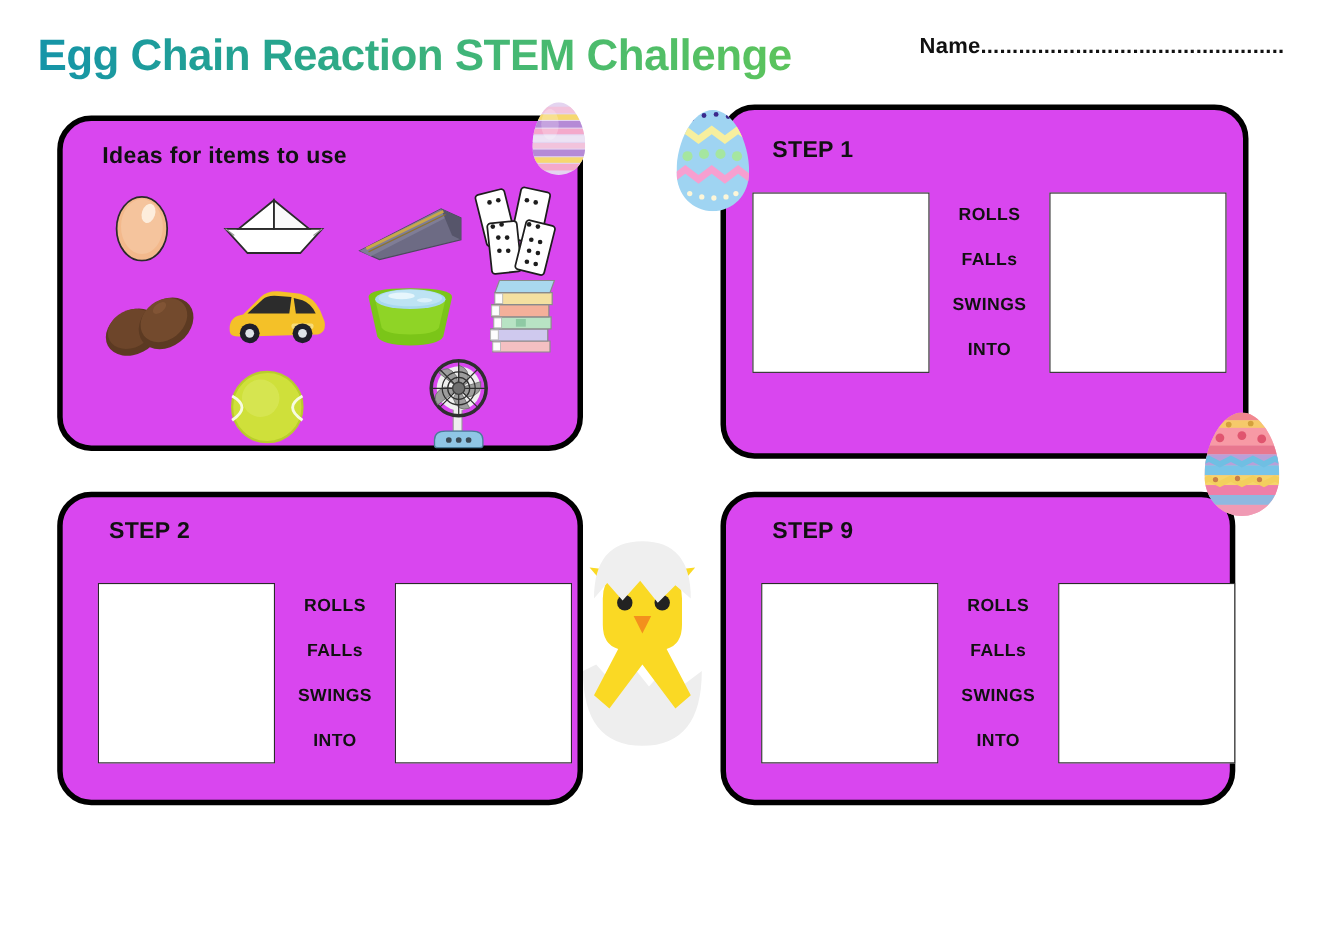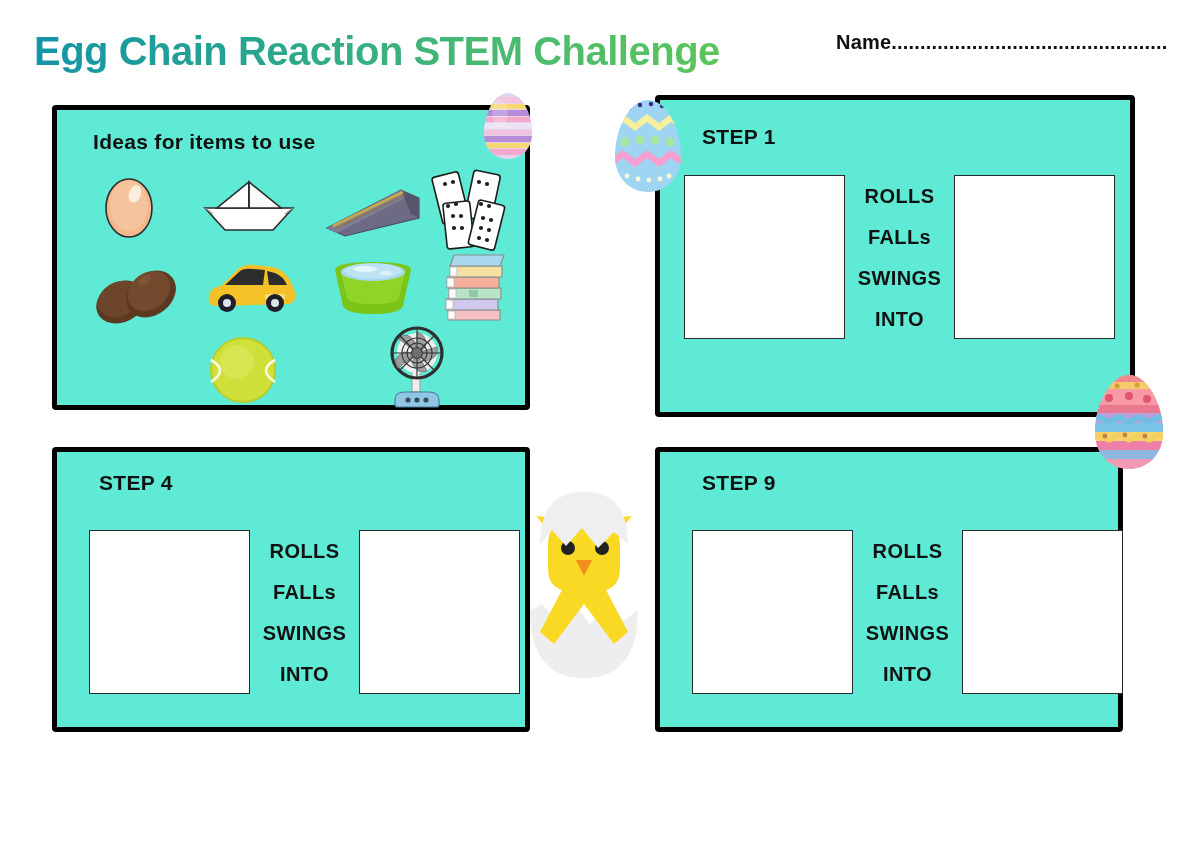--- a/index.html
+++ b/index.html
@@ -20,22 +20,22 @@
     color:transparent;-webkit-text-fill-color:transparent;
   }
   .name-field{
     position:absolute;left:836px;top:31px;
     font-size:20px;font-weight:bold;color:#111;
     white-space:nowrap;letter-spacing:0.2px;
   }
 
   
   .panel{
-    position:absolute;background:#5eead4;
-    border:5px solid #000;border-radius:4px;
+    position:absolute;background:#d946ef;
+    border:5px solid #000;border-radius:31px;
     box-sizing:border-box;
   }
   #panel-ideas{left:52px;top:105px;width:478px;height:305px;}
   #panel-step1{left:655px;top:95px;width:480px;height:322px;}
   #panel-step2{left:52px;top:447px;width:478px;height:285px;}
   #panel-step3{left:655px;top:447px;width:468px;height:285px;}
 
   .panel-title{
     position:absolute;font-size:21px;font-weight:bold;color:#111;
     letter-spacing:0.3px;white-space:nowrap;
@@ -54,21 +54,21 @@
   .draw-box{
     width:161px;height:164px;background:#fff;
     border:1.6px solid #2a2a2a;box-sizing:border-box;
   }
   .verbs{
     width:109px;display:flex;flex-direction:column;
     align-items:center;justify-content:center;
     height:164px;
   }
   .verb{
-    font-size:20px;font-weight:bold;color:#111;
+    font-size:16px;font-weight:bold;color:#111;
     letter-spacing:0.4px;line-height:1;flex:1;
     display:flex;align-items:center;justify-content:center;
   }
 
   
   .ideas-grid{
     position:absolute;left:24px;top:54px;width:430px;height:230px;
   }
   .idea{position:absolute;display:block;}
 
@@ -234,21 +234,21 @@
         <div class="verb">ROLLS</div>
         <div class="verb">FALLs</div>
         <div class="verb">SWINGS</div>
         <div class="verb">INTO</div>
       </div>
       <div class="draw-box"></div>
     </div>
   </div>
 
   <div class="panel" id="panel-step2">
-    <div class="panel-title">STEP 4</div>
+    <div class="panel-title">STEP 2</div>
     <div class="step-row">
       <div class="draw-box"></div>
       <div class="verbs">
         <div class="verb">ROLLS</div>
         <div class="verb">FALLs</div>
         <div class="verb">SWINGS</div>
         <div class="verb">INTO</div>
       </div>
       <div class="draw-box"></div>
     </div>

